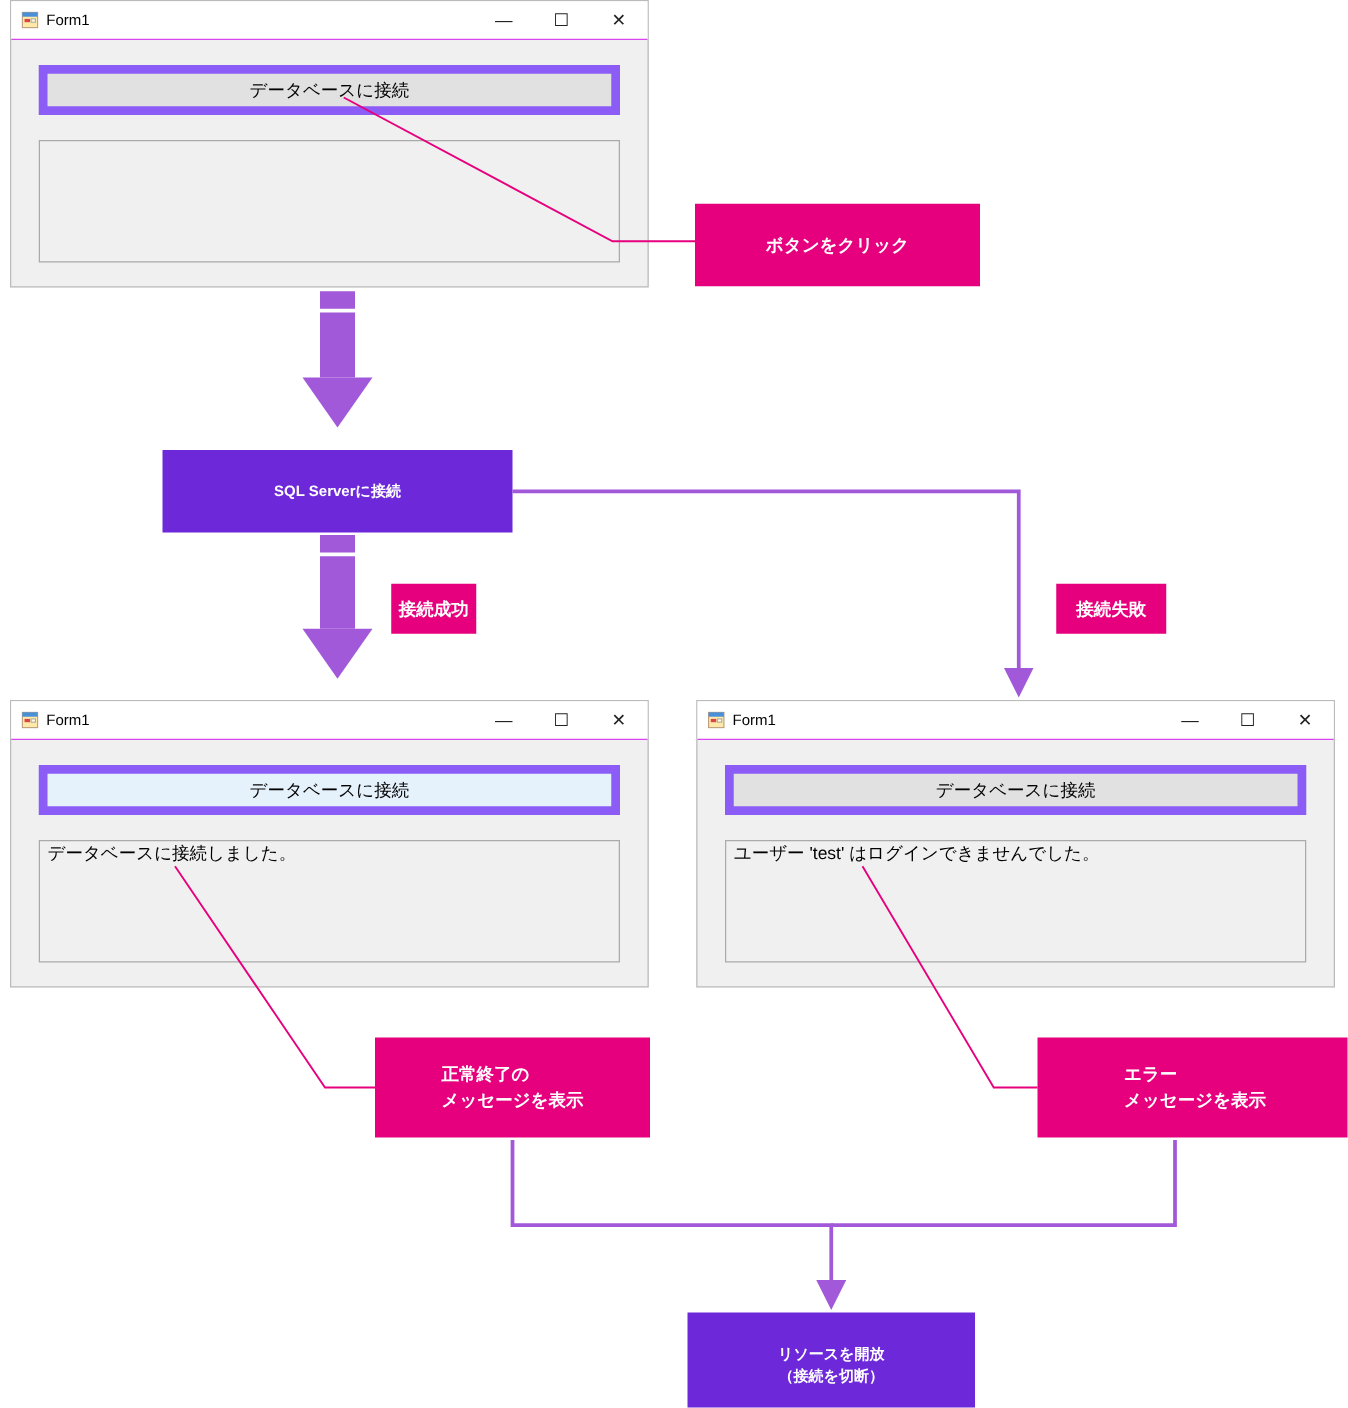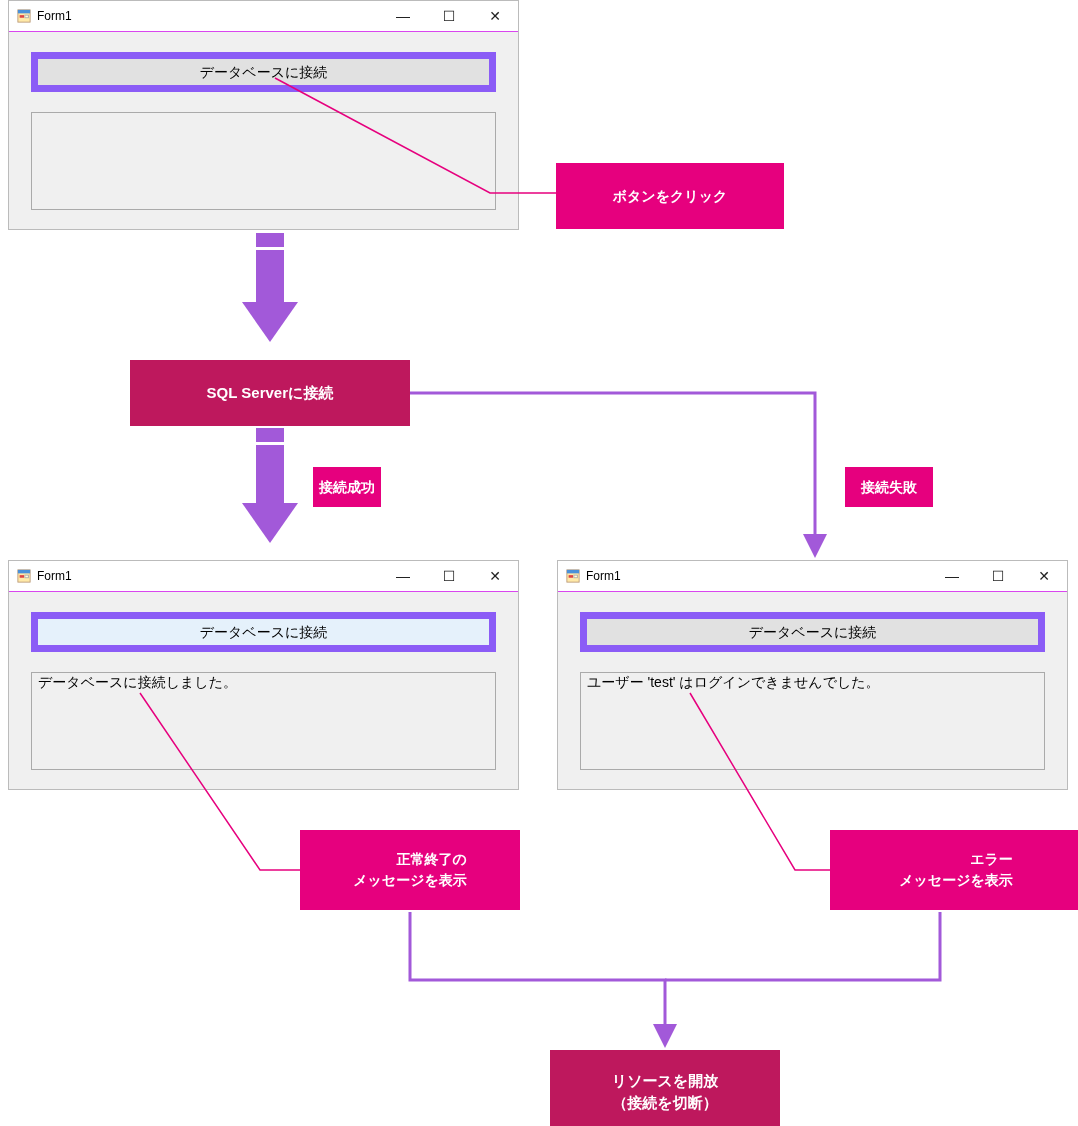--- a/index.html
+++ b/index.html
@@ -5,22 +5,22 @@
 body{margin:0;padding:0;width:1078px;height:1126px;font-family:"Meiryo","Yu Gothic",sans-serif;background:#fff;position:relative}
 .win{position:absolute;border:1px solid #bbb;background:#f0f0f0;box-sizing:border-box}
 .titlebar{height:30px;background:#fff;display:flex;align-items:center;padding:0 8px;font-size:12px;color:#000;border-bottom:1px solid #d946ef;position:relative}
 .ticon{width:14px;height:14px;margin-right:6px}
 .wctrl{position:absolute;right:0;top:0;display:flex}
 .wbtn{width:46px;height:30px;display:flex;align-items:center;justify-content:center;font-size:14px;color:#222}
 .formbody{padding:20px 22px}
 .dbbtn{height:26px;border:7px solid #8b5cf6;text-align:center;font-size:14px;line-height:26px;background:#e1e1e1}
 .dbbtn.sel{background:#e5f1fb}
 .msgbox{margin-top:20px;height:96px;border:1px solid #aaa;background:#f0f0f0;padding:0 6px;font-size:14px;line-height:1.3}
-.pinkbox{position:absolute;background:#e6007e;color:#fff;font-weight:bold;font-size:14px;display:flex;align-items:center;justify-content:center;text-align:right;line-height:1.5;white-space:pre}
-.bluebox{position:absolute;background:#be185d;color:#fff;font-weight:bold;font-size:15px;display:flex;align-items:center;justify-content:center;text-align:center;line-height:1.5;white-space:pre}
+.pinkbox{position:absolute;background:#e6007e;color:#fff;font-weight:bold;font-size:14px;display:flex;align-items:center;justify-content:center;text-align:left;line-height:1.5;white-space:pre}
+.bluebox{position:absolute;background:#6d28d9;color:#fff;font-weight:bold;font-size:12px;display:flex;align-items:center;justify-content:center;text-align:center;line-height:1.5;white-space:pre}
 svg.overlay{position:absolute;left:0;top:0;pointer-events:none}
 </style>
 </head>
 <body>
 
 <div class="win" style="left:8px;top:0;width:511px;height:230px">
   <div class="titlebar">
     <svg class="ticon" viewBox="0 0 16 16">
         <rect x="1" y="1" width="14" height="14" fill="#ffe9a8" stroke="#b97"></rect>
         <rect x="1" y="1" width="14" height="4" fill="#4a90d9"></rect>

